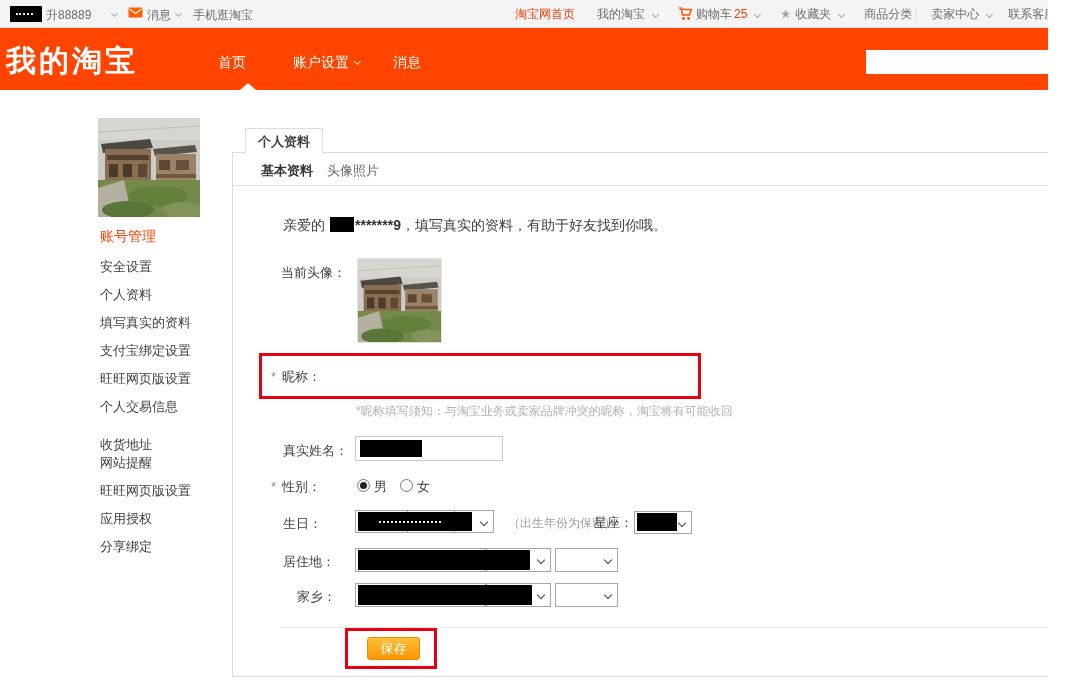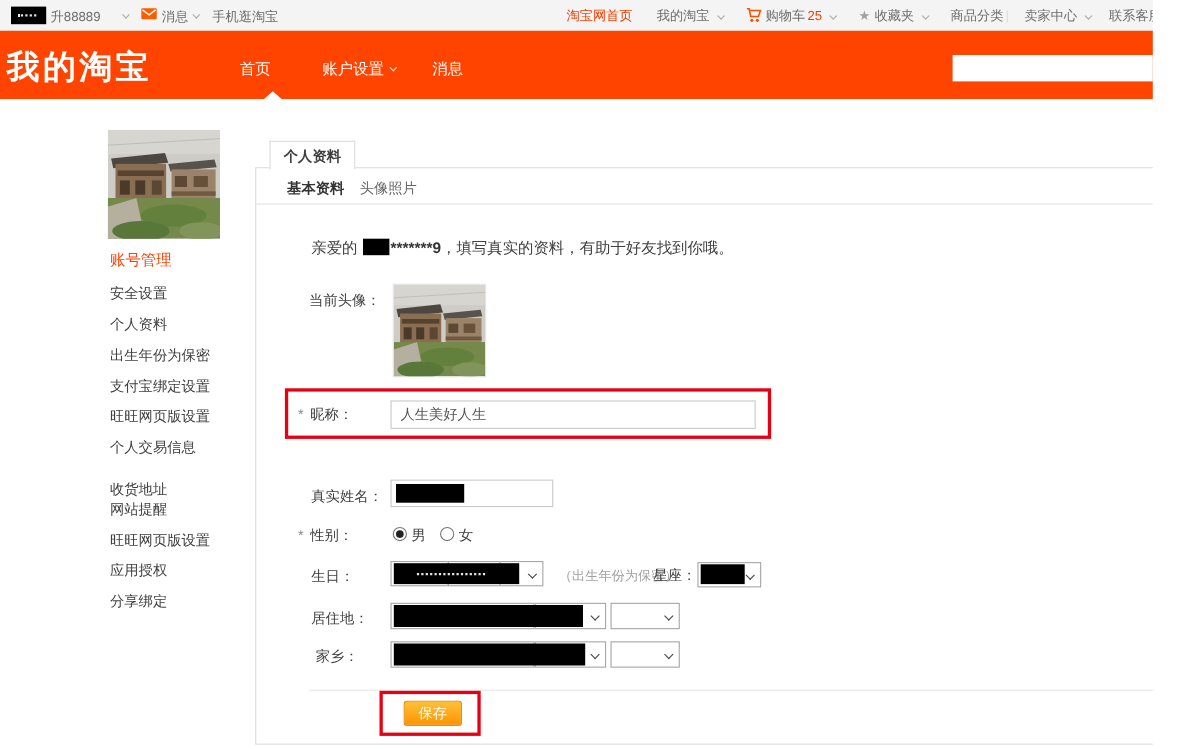--- a/index.html
+++ b/index.html
@@ -150,21 +150,21 @@
     <rect x="58" y="56" width="40" height="4" fill="#6f5941"></rect>
     <rect y="62" width="102" height="37" fill="#75894b"></rect>
     <polygon points="0,70 26,62 34,99 0,99" fill="#b4af9e"></polygon>
     <ellipse cx="60" cy="78" rx="30" ry="10" fill="#63803c"></ellipse>
     <ellipse cx="30" cy="92" rx="26" ry="9" fill="#5a773a"></ellipse>
     <ellipse cx="85" cy="92" rx="20" ry="8" fill="#81955a"></ellipse>
   </svg>
   <div class="side-title">账号管理</div>
   <div class="side-item" style="top:258px;">安全设置</div>
   <div class="side-item" style="top:286px;">个人资料</div>
-  <div class="side-item" style="top:314px;">出生年份为保密</div>
+  <div class="side-item" style="top:314px;">填写真实的资料</div>
   <div class="side-item" style="top:342px;">支付宝绑定设置</div>
   <div class="side-item" style="top:370px;">旺旺网页版设置</div>
   <div class="side-item" style="top:398px;">个人交易信息</div>
   <div class="side-item" style="top:436px;text-align:center;">收货地址</div>
   <div class="side-item" style="top:454px;">网站提醒</div>
   <div class="side-item" style="top:482px;">旺旺网页版设置</div>
   <div class="side-item" style="top:510px;">应用授权</div>
   <div class="side-item" style="top:538px;">分享绑定</div>
 
   <div class="panel"></div>
@@ -196,21 +196,21 @@
     <rect y="62" width="102" height="37" fill="#75894b"></rect>
     <polygon points="0,70 26,62 34,99 0,99" fill="#b4af9e"></polygon>
     <ellipse cx="60" cy="78" rx="30" ry="10" fill="#63803c"></ellipse>
     <ellipse cx="30" cy="92" rx="26" ry="9" fill="#5a773a"></ellipse>
     <ellipse cx="85" cy="92" rx="20" ry="8" fill="#81955a"></ellipse>
   </svg>
 
   <div class="hl-box" style="left:259px; top:353px; width:442px; height:46px;"></div>
   <span class="req" style="left:271px; top:369px;">*</span>
   <div class="flabel" style="left:282px; top:368px;">昵称：</div>
-  <input class="txt-input" style="left: 355px; top: 364px; width: 332px; height: 26px;" type="text" value="人生美好人生">
+  <div class="note">*昵称填写须知：与淘宝业务或卖家品牌冲突的昵称，淘宝将有可能收回</div>
 
   <div class="flabel" style="left:283px; top:442px;">真实姓名：</div>
   <input class="txt-input" style="left: 355px; top: 436px; width: 148px; height: 25px;" type="text">
   <div class="redact" style="left:360px; top:440px; width:62px; height:17px;"></div>
 
   <span class="req" style="left:271px; top:479px;">*</span>
   <div class="flabel" style="left:282px; top:478px;">性别：</div>
   <span class="radio checked" style="left:357px; top:479px;"></span>
   <span class="radio-lab" style="left:374px; top:478px;">男</span>
   <span class="radio" style="left:400px; top:479px;"></span>
@@ -235,21 +235,21 @@
   <div class="flabel" style="left:283px; top:553px;">居住地：</div>
   <div class="sel" style="left:355px; top:548px; width:131px; height:24px;"></div>
   <div class="sel" style="left:486px; top:548px; width:65px; height:24px;">
       <span class="chev"></span>
     </div>
   <div class="sel" style="left:555px; top:548px; width:63px; height:24px;">
       <span class="chev"></span>
     </div>
   <div class="redact" style="left:358px; top:550px; width:172px; height:20px;"></div>
 
-  <div class="flabel" style="left:287px; top:588px;">家乡：</div>
+  <div class="flabel" style="left:297px; top:588px;">家乡：</div>
   <div class="sel" style="left:355px; top:583px; width:131px; height:24px;"></div>
   <div class="sel" style="left:486px; top:583px; width:65px; height:24px;">
       <span class="chev"></span>
     </div>
   <div class="sel" style="left:555px; top:583px; width:63px; height:24px;">
       <span class="chev"></span>
     </div>
   <div class="redact" style="left:358px; top:585px; width:174px; height:20px;"></div>
 
   <div class="divider"></div>

